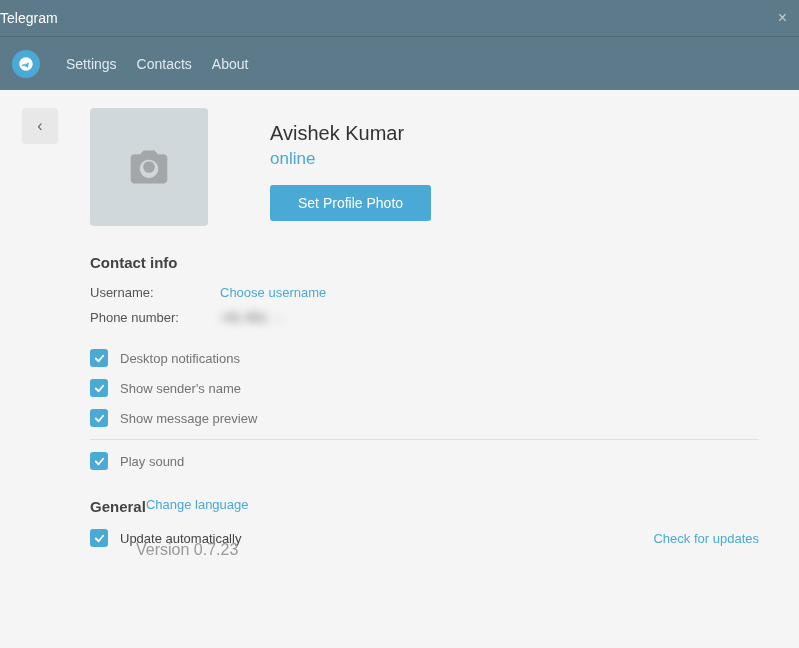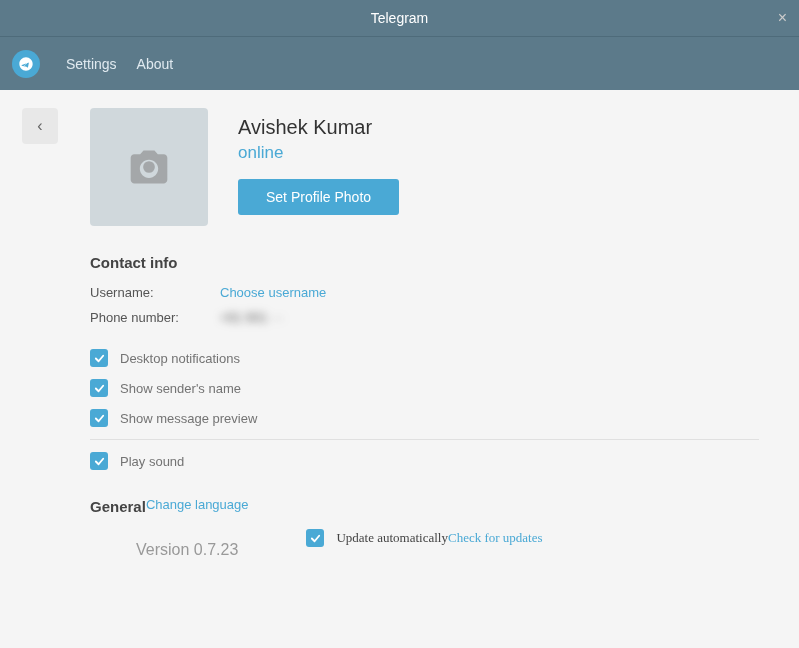--- a/index.html
+++ b/index.html
@@ -11,21 +11,20 @@
       overflow: hidden;
       position: relative;
     }
 
     
     .title-bar {
       background: #5c7a8a;
       height: 36px;
       display: flex;
       align-items: center;
-      justify-content: center;
       position: relative;
     }
     .title-bar-text {
       color: #fff;
       font-size: 14px;
       font-weight: 400;
     }
     .title-bar-close {
       position: absolute;
       right: 12px;
@@ -101,22 +100,23 @@
     
     .content {
       flex: 1;
       padding: 18px 40px 18px 10px;
       overflow-y: auto;
     }
 
     
     .profile-section {
       display: flex;
-      align-items: flex-start;
+      align-items: center;
       margin-bottom: 28px;
+      gap: 32px;
     }
     .avatar-container {
       width: 118px;
       height: 118px;
       background: #d0d8dc;
       border-radius: 4px;
       display: flex;
       align-items: center;
       justify-content: center;
       flex-shrink: 0;
@@ -230,22 +230,21 @@
     }
     .version-text {
       color: #999;
       font-size: 16px;
       margin-left: 46px;
       margin-top: -6px;
     }
     .update-row {
       display: flex;
       align-items: center;
-      justify-content: center;
-      font-family: Liberation Serif, serif;
+      justify-content: space-between;
     }
     .update-left {
       display: flex;
       align-items: center;
       font-size: 13px;
       color: #444;
     }
 
     
     .notif-divider {
@@ -262,20 +261,21 @@
   <button class="title-bar-close">×</button>
 </div>
 
 <div class="menu-bar">
   <div class="menu-logo">
     <svg viewBox="0 0 24 24" fill="white">
       <path d="M12 2C6.48 2 2 6.48 2 12s4.48 10 10 10 10-4.48 10-10S17.52 2 12 2zm4.64 6.8l-1.68 7.92c-.12.56-.44.7-.9.44l-2.5-1.84-1.2 1.16c-.13.13-.24.24-.5.24l.18-2.54 4.64-4.2c.2-.18-.04-.28-.31-.1L8.16 15.2l-2.46-.76c-.54-.16-.54-.54.1-.8l9.6-3.7c.46-.16.86.1.7.78l.44-.72z"></path>
     </svg>
   </div>
   <div class="menu-item">Settings</div>
+  <div class="menu-item">Contacts</div>
   <div class="menu-item">About</div>
 </div>
 
 <div class="main">
 
   <div class="sidebar-back">
     <button class="back-btn">
       <span>‹</span>
     </button>
   </div>

